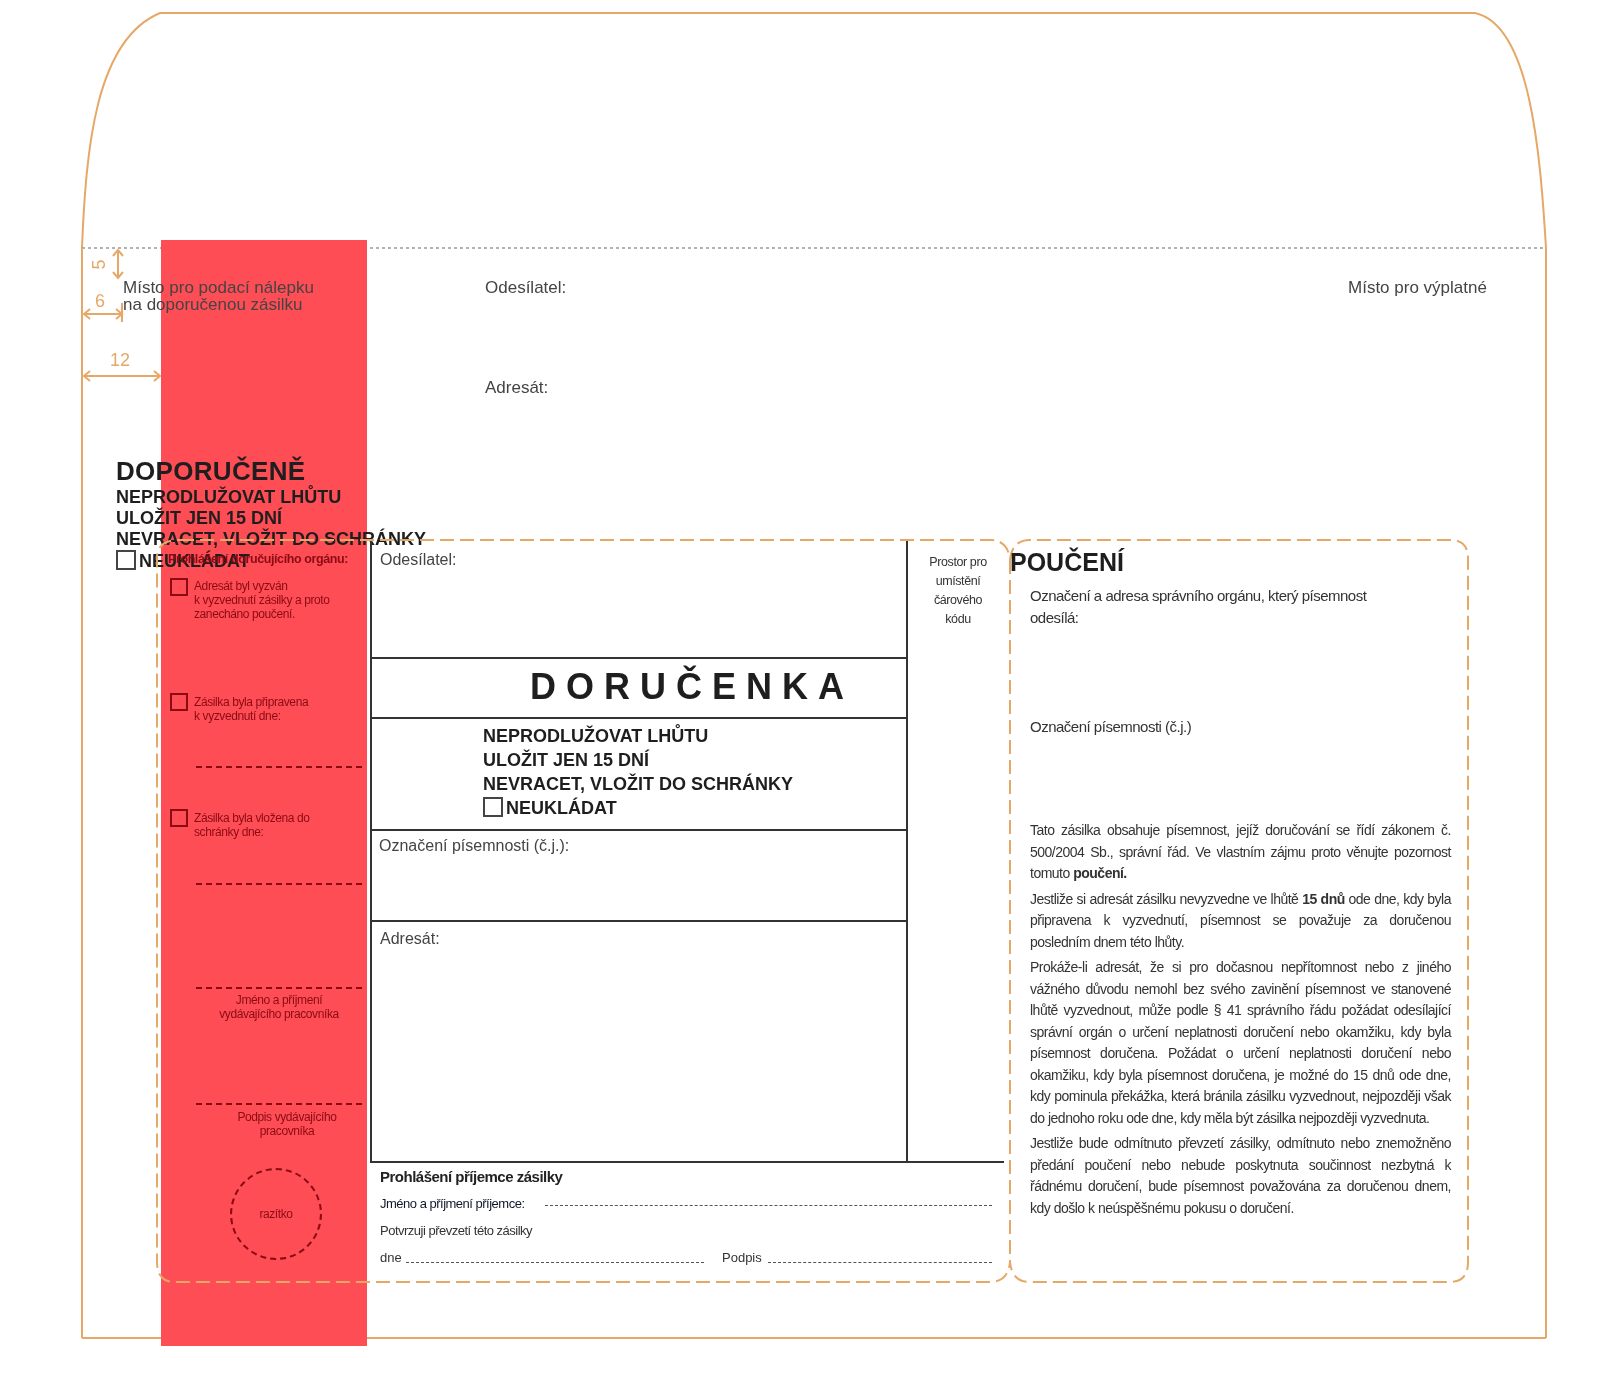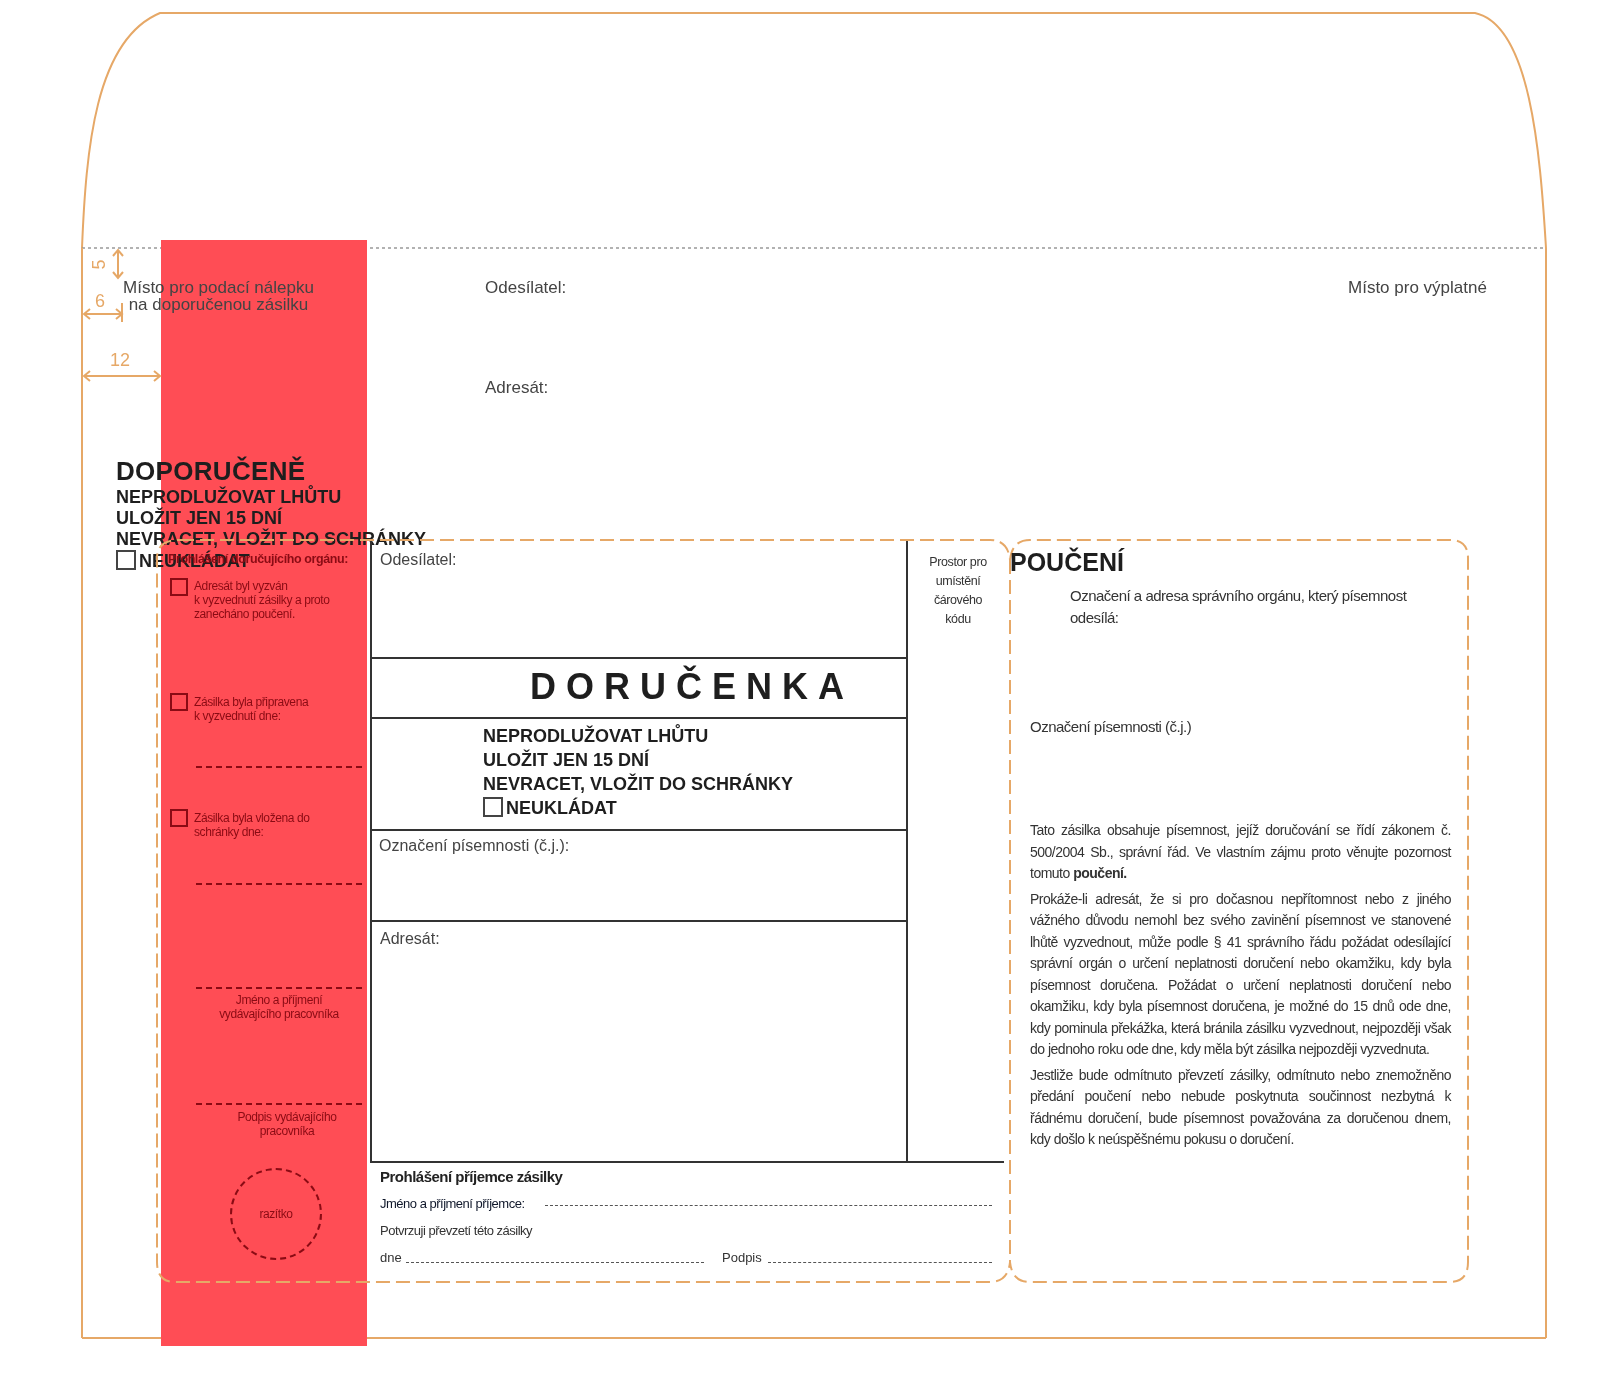--- a/index.html
+++ b/index.html
@@ -46,21 +46,21 @@
     <line x1="122" y1="303" x2="122" y2="322"></line>
     <line x1="84" y1="376" x2="160" y2="376"></line>
     <polyline points="90,371 84,376 90,381"></polyline>
     <polyline points="154,371 160,376 154,381"></polyline>
   </g>
 </svg>
 <div class="abs dim" style="left:94px;top:254px;transform:rotate(-90deg);">5</div>
 <div class="abs dim" style="left:95px;top:291px;">6</div>
 <div class="abs dim" style="left:110px;top:350px;">12</div>
 
-<div class="abs lbl-top" style="left:123px;top:279px;line-height:17px;text-align:center;">
+<div class="abs lbl-top" style="left:123px;top:279px;line-height:17px;">
   <div>Místo pro podací nálepku</div>
   <div>na doporučenou zásilku</div>
 </div>
 
 <div class="abs lbl-top" style="left:485px;top:278px;">Odesílatel:</div>
 <div class="abs lbl-top" style="left:485px;top:378px;">Adresát:</div>
 <div class="abs lbl-top" style="left:1348px;top:278px;">Místo pro výplatné</div>
 
 <div class="abs" style="left:116px;top:412px;margin-top:44px;">
   <div class="dopor-title">DOPORUČENĚ</div>
@@ -150,23 +150,24 @@
 <div class="abs" style="left:380px;top:1168px;font-size:15px;font-weight:bold;color:#222;letter-spacing:-0.5px;">Prohlášení příjemce zásilky</div>
 <div class="abs" style="left:380px;top:1196px;font-size:13px;color:#0f172a;letter-spacing:-0.5px;">Jméno a příjmení příjemce:</div>
 <div class="abs" style="left:545px;top:1205px;width:447px;border-top:1.5px dashed #555;"></div>
 <div class="abs" style="left:380px;top:1223px;font-size:13px;color:#333;letter-spacing:-0.5px;">Potvrzuji převzetí této zásilky</div>
 <div class="abs" style="left:380px;top:1250px;font-size:13px;color:#333;">dne</div>
 <div class="abs" style="left:406px;top:1262px;width:298px;border-top:1.5px dashed #555;"></div>
 <div class="abs" style="left:722px;top:1250px;font-size:13px;color:#333;">Podpis</div>
 <div class="abs" style="left:768px;top:1262px;width:224px;border-top:1.5px dashed #555;"></div>
 
 <div class="abs" style="left:1010px;top:548px;width:410px;text-align:left;font-size:25px;font-weight:bold;color:#1e1e1e;">POUČENÍ</div>
-<div class="abs narrow" style="left:1030px;top:585px;font-size:15px;margin-left:40px;">
+<div class="abs narrow" style="left:1030px;top:585px;font-size:15px;">
   <div>Označení a adresa správního orgánu, který písemnost</div>
   <div>odesílá:</div>
 </div>
 <div class="abs narrow" style="left:1030px;top:716px;font-size:15px;">Označení písemnosti (č.j.)</div>
 
 <div class="abs narrow poucny" style="left:1030px;top:820px;width:421px;">
   <p><span>Tato zásilka obsahuje písemnost, jejíž doručování se řídí zákonem č. 500/2004 Sb., správní řád. Ve vlastním zájmu proto věnujte pozornost tomuto </span><b>poučení.</b></p>
+  <p><span>Jestliže si adresát zásilku nevyzvedne ve lhůtě </span><b>15 dnů</b><span> ode dne, kdy byla připravena k vyzvednutí, písemnost se považuje za doručenou posledním dnem této lhůty.</span></p>
   <p>Prokáže-li adresát, že si pro dočasnou nepřítomnost nebo z jiného vážného důvodu nemohl bez svého zavinění písemnost ve stanovené lhůtě vyzvednout, může podle § 41 správního řádu požádat odesílající správní orgán o určení neplatnosti doručení nebo okamžiku, kdy byla písemnost doručena. Požádat o určení neplatnosti doručení nebo okamžiku, kdy byla písemnost doručena, je možné do 15 dnů ode dne, kdy pominula překážka, která bránila zásilku vyzvednout, nejpozději však do jednoho roku ode dne, kdy měla být zásilka nejpozději vyzvednuta.</p>
   <p>Jestliže bude odmítnuto převzetí zásilky, odmítnuto nebo znemožněno předání poučení nebo nebude poskytnuta součinnost nezbytná k řádnému doručení, bude písemnost považována za doručenou dnem, kdy došlo k neúspěšnému pokusu o doručení.</p>
 </div>
 
 </body></html>

